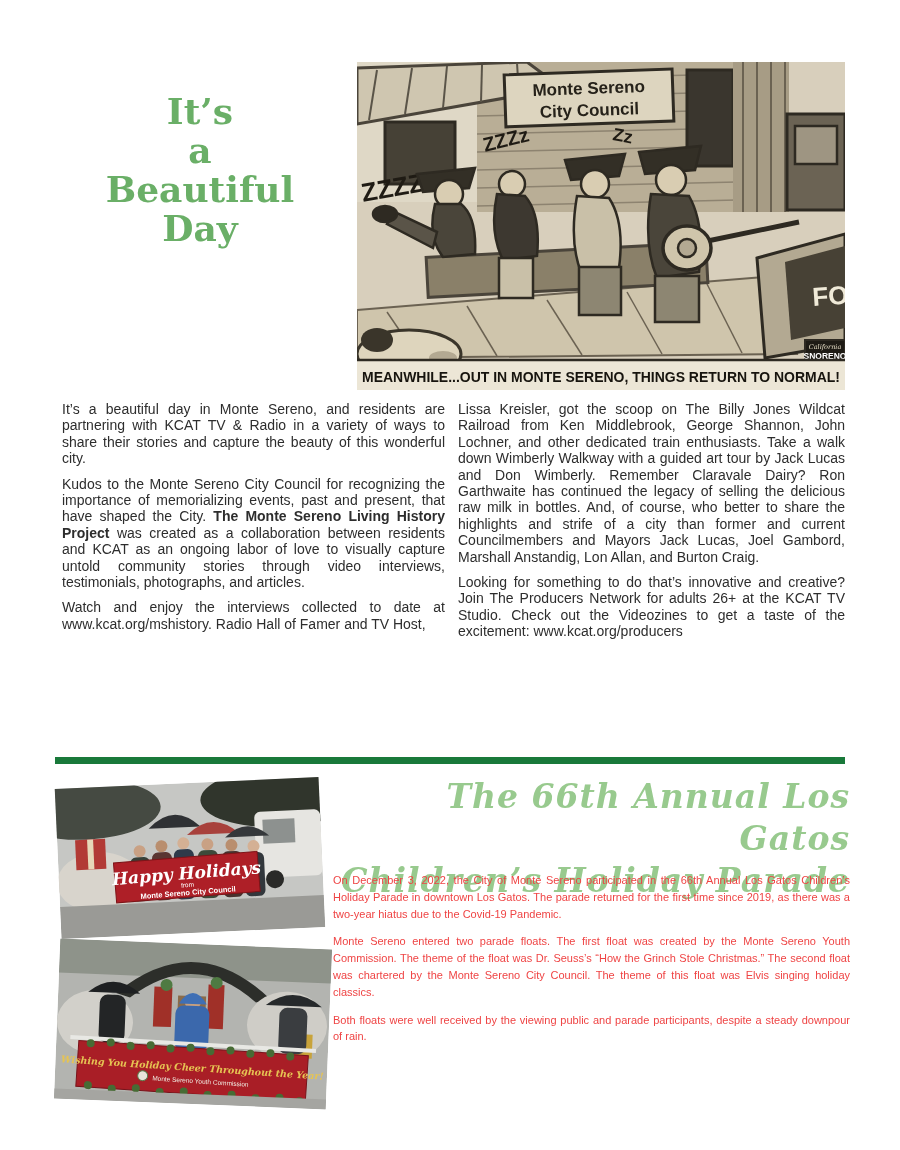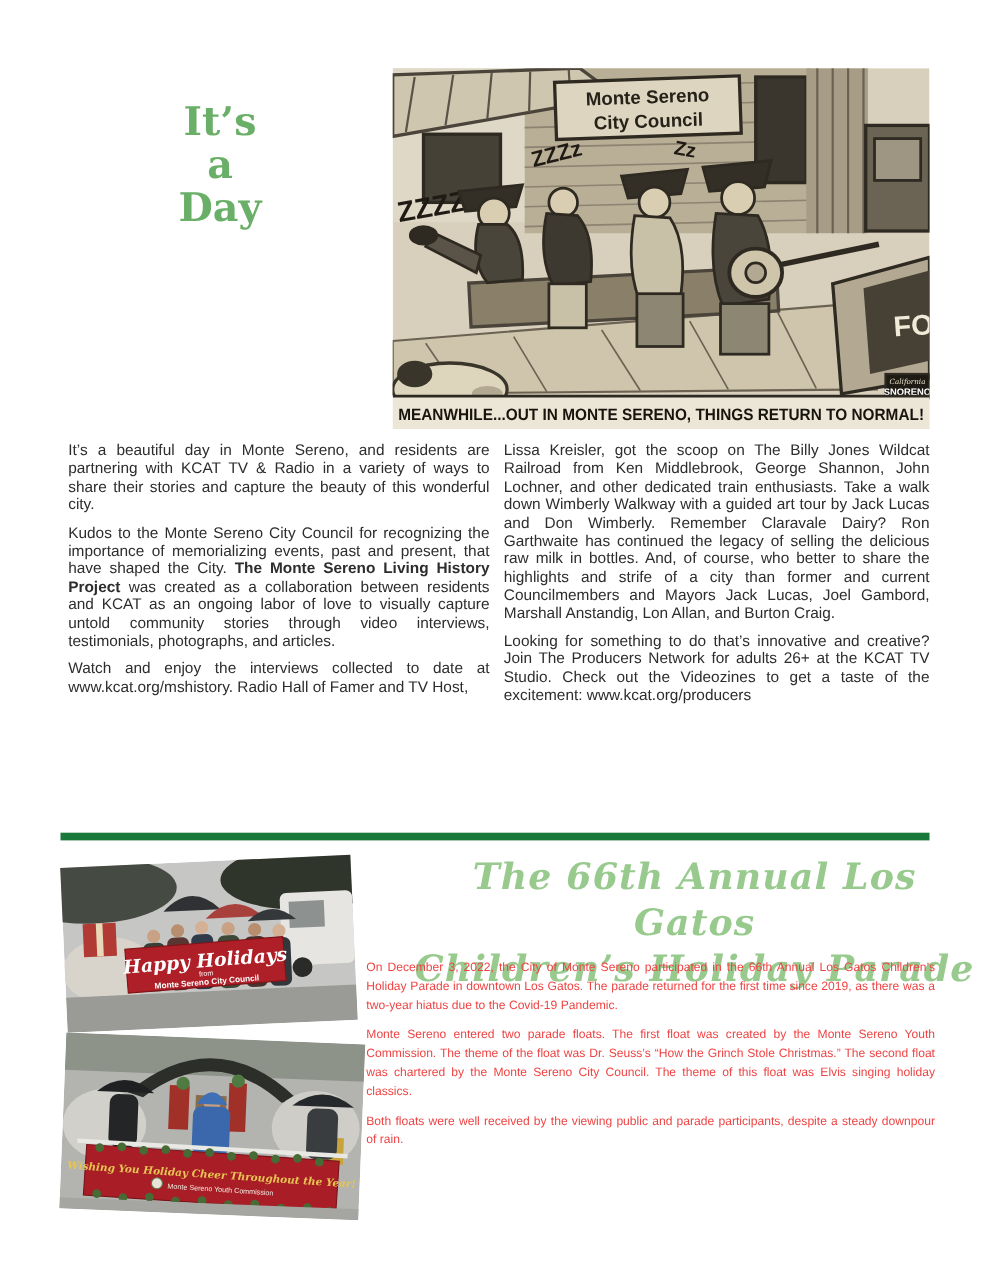--- a/index.html
+++ b/index.html
@@ -26,43 +26,44 @@
   .article1{position:absolute;top:401px;left:62px;width:783px;}
   .col{position:absolute;top:0;text-align:justify;font-size:14px;line-height:16.4px;color:#2d2d2d;}
   .col-left{left:0;width:383px;}
   .col-right{left:396px;width:387px;}
   .col p{margin:0 0 9px 0;}
   .col strong{font-weight:bold;}
   
   .divider{position:absolute;left:55px;top:757px;width:790px;height:7px;background:var(--divider-green);}
   
   .parade-title{
-    position:absolute;left:333px;top:776px;width:517px;text-align:center;
+    position:absolute;left:333px;top:776px;width:517px;text-align:right;
     font-family:"DejaVu Serif",serif;font-style:italic;font-weight:bold;
-    font-size:33px;line-height:42px;letter-spacing:1px;color:var(--title-green);margin-left:40px;
+    font-size:33px;line-height:42px;letter-spacing:1px;color:var(--title-green);
   }
   .parade-text{
     position:absolute;left:333px;top:872px;width:517px;text-align:justify;
     font-size:11px;line-height:16.8px;color:#ef4444;
   }
   .parade-text p{margin:0 0 11px 0;}
   
   .photo{position:absolute;overflow:visible;}
   .photo svg{display:block;}
   .photo1{left:58px;top:783px;width:264px;height:150px;transform:rotate(-2.6deg);}
   .photo2{left:57px;top:944px;width:272px;height:160px;transform:rotate(2.3deg);}
 </style>
 </head>
 <body>
 
 <div class="page">
 
   <div class="headline">
     <div>It’s</div>
     <div>a</div>
+    <div>Beautiful</div>
     <div>Day</div>
   </div>
 
   <div class="cartoon">
     <svg viewBox="0 0 488 328" preserveAspectRatio="none">
 
       <rect x="0" y="0" width="488" height="328" fill="#d8cfbc"></rect>
       <rect x="0" y="0" width="130" height="140" fill="#e3dccb" opacity="0.7"></rect>
 
       <g>

